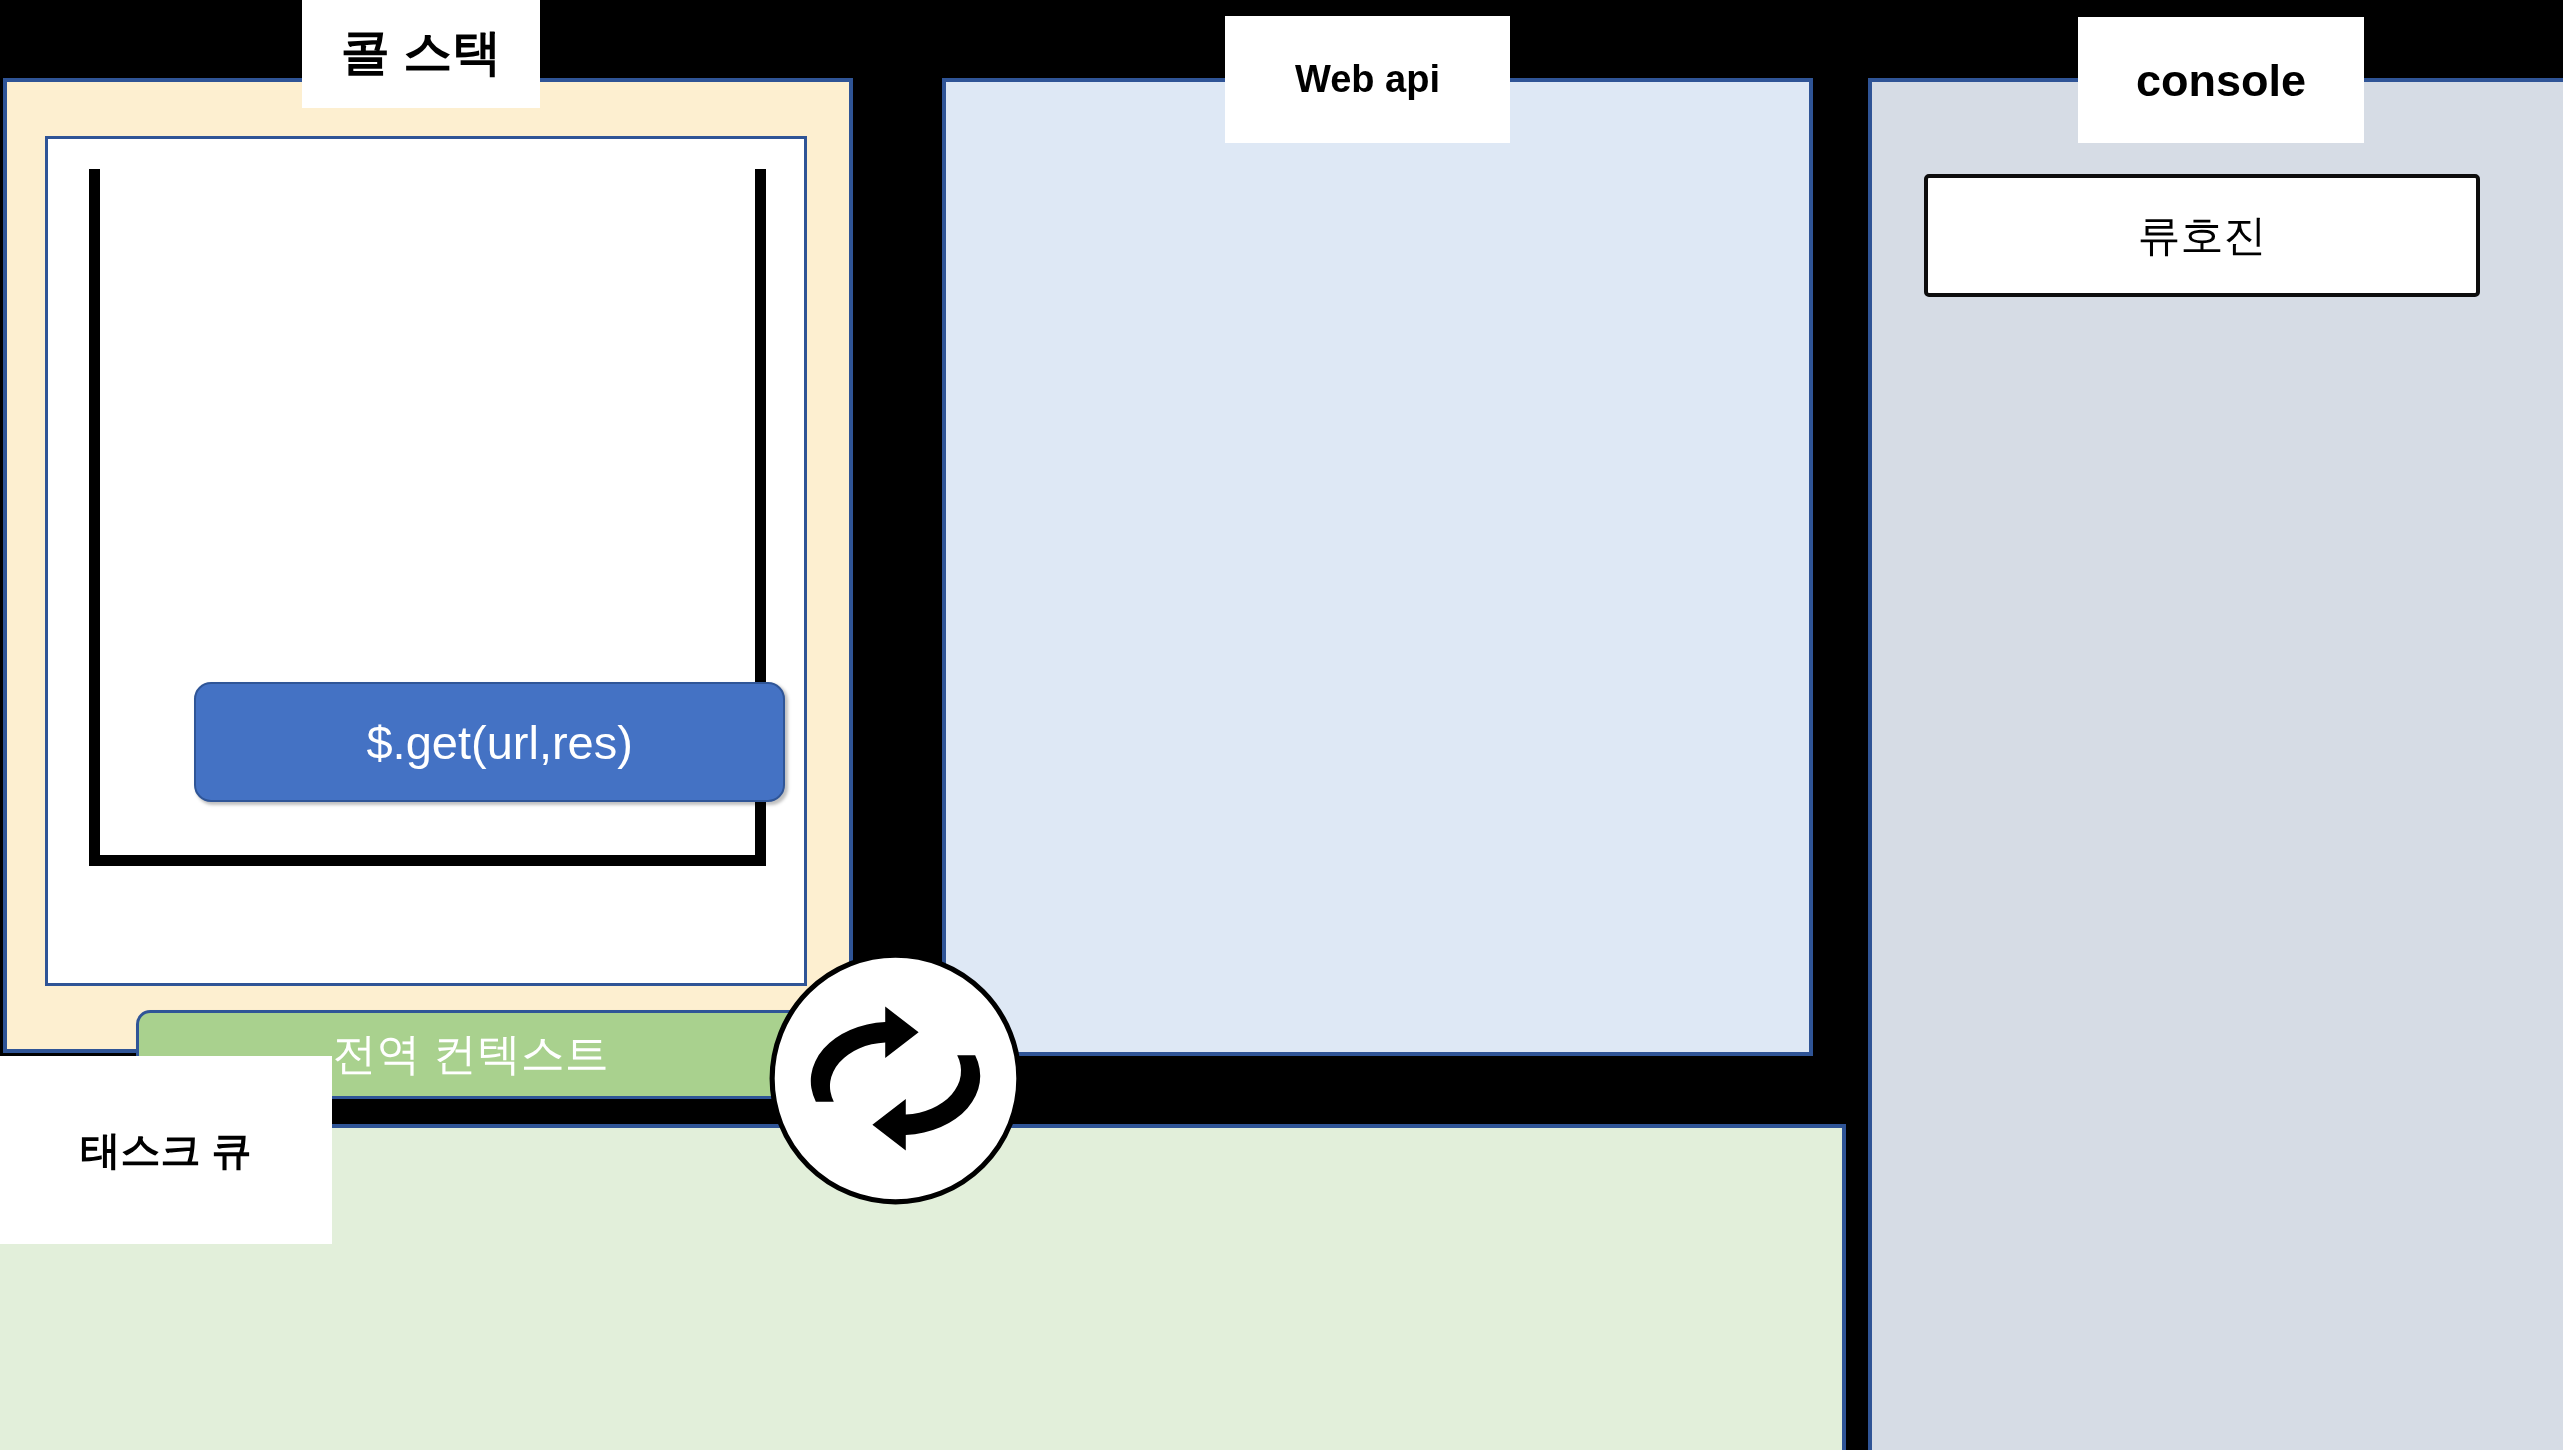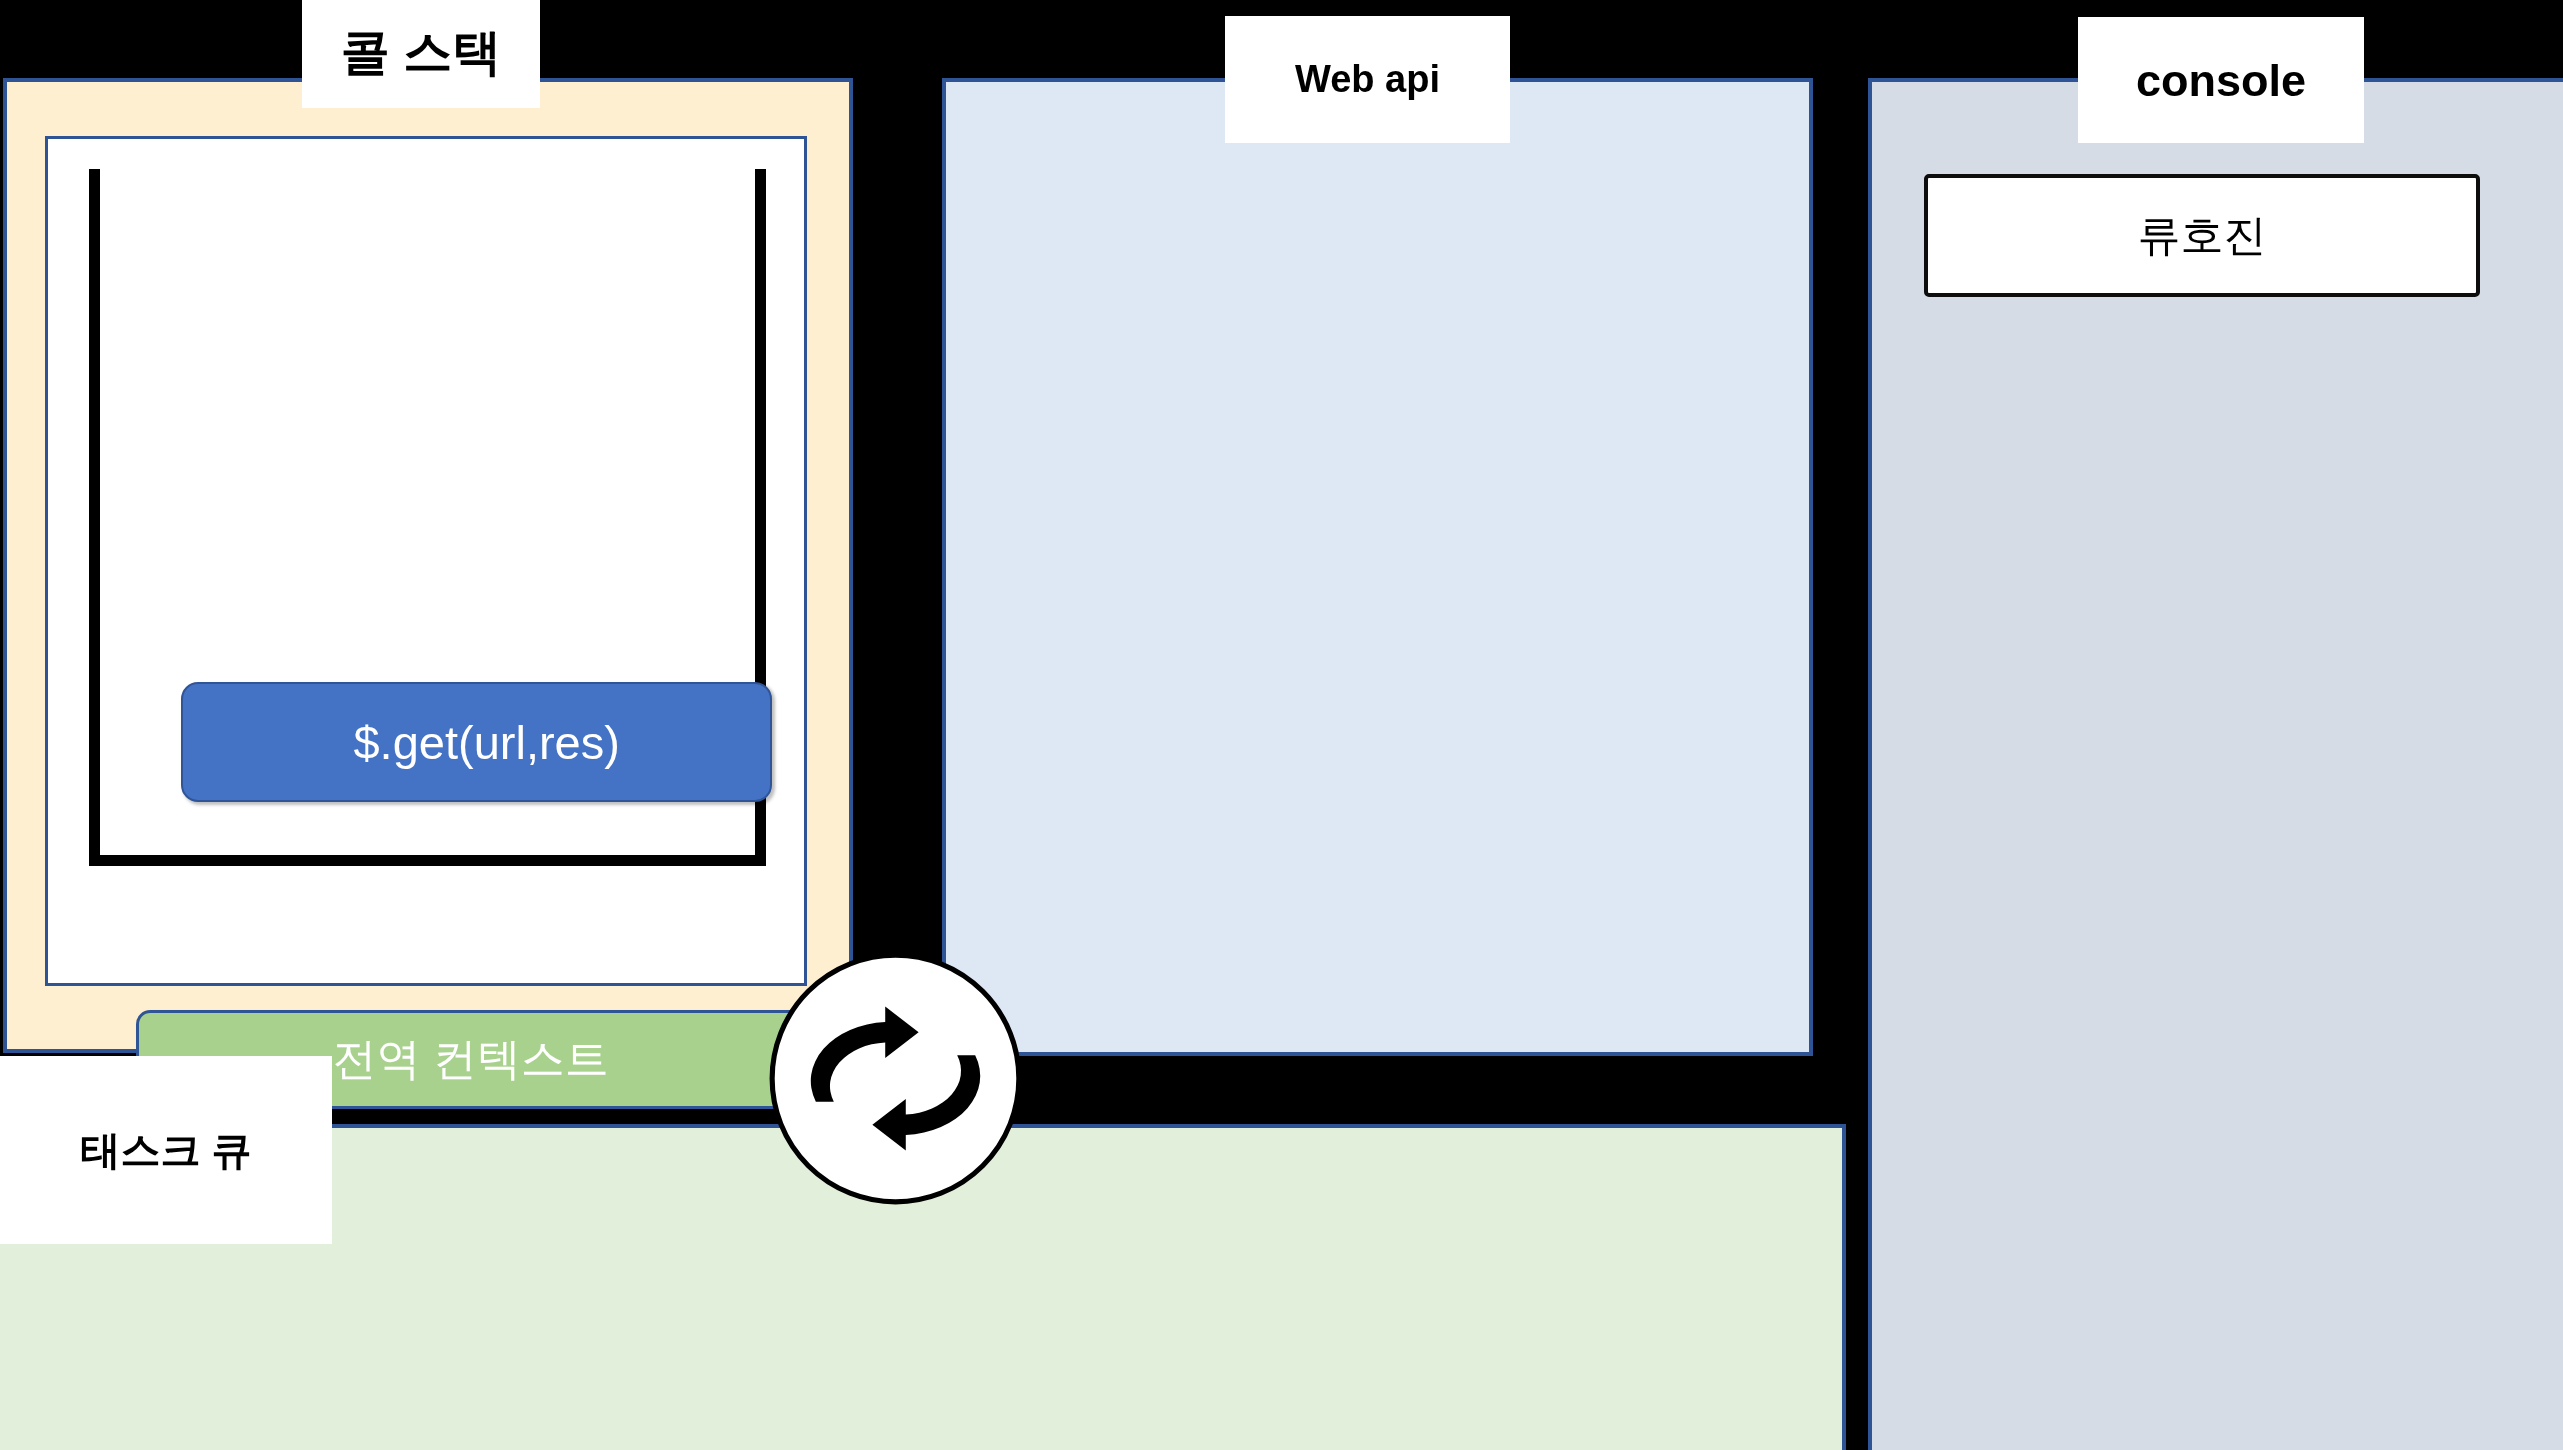--- a/index.html
+++ b/index.html
@@ -53,28 +53,28 @@
     border: 2.6px solid #2F5597;
     border-radius: 17px;
     color: #FFFFFF;
     font-size: 47px;
     display: flex;
     align-items: center;
     justify-content: center;
     box-shadow: 2.6px 2.6px 3.2px rgba(0,0,0,0.25);
     white-space: nowrap;
   }
-  #frame-get  { left: 133px; top: 543px;  width: 591px; height: 120px; padding-left: 20px; }
+  #frame-get  { left: 146px; top: 543px;  width: 591px; height: 120px; padding-left: 20px; }
   #frame-main { left: 133px; top: 692px; width: 591px; height: 130px; }
 
   #global-context-box {
     position: absolute;
     box-sizing: border-box;
     left: 88px; top: 871px;
-    width: 669px; height: 99px;
+    width: 669px; height: 89px;
     background: #A9D18E;
     border: 3.2px solid #2F5597;
     border-radius: 14.3px;
     color: #FFFFFF;
     font-size: 44px;
     display: flex;
     align-items: center;
     justify-content: center;
     box-shadow: 2.6px 2.6px 3.2px rgba(0,0,0,0.2);
     white-space: nowrap;

